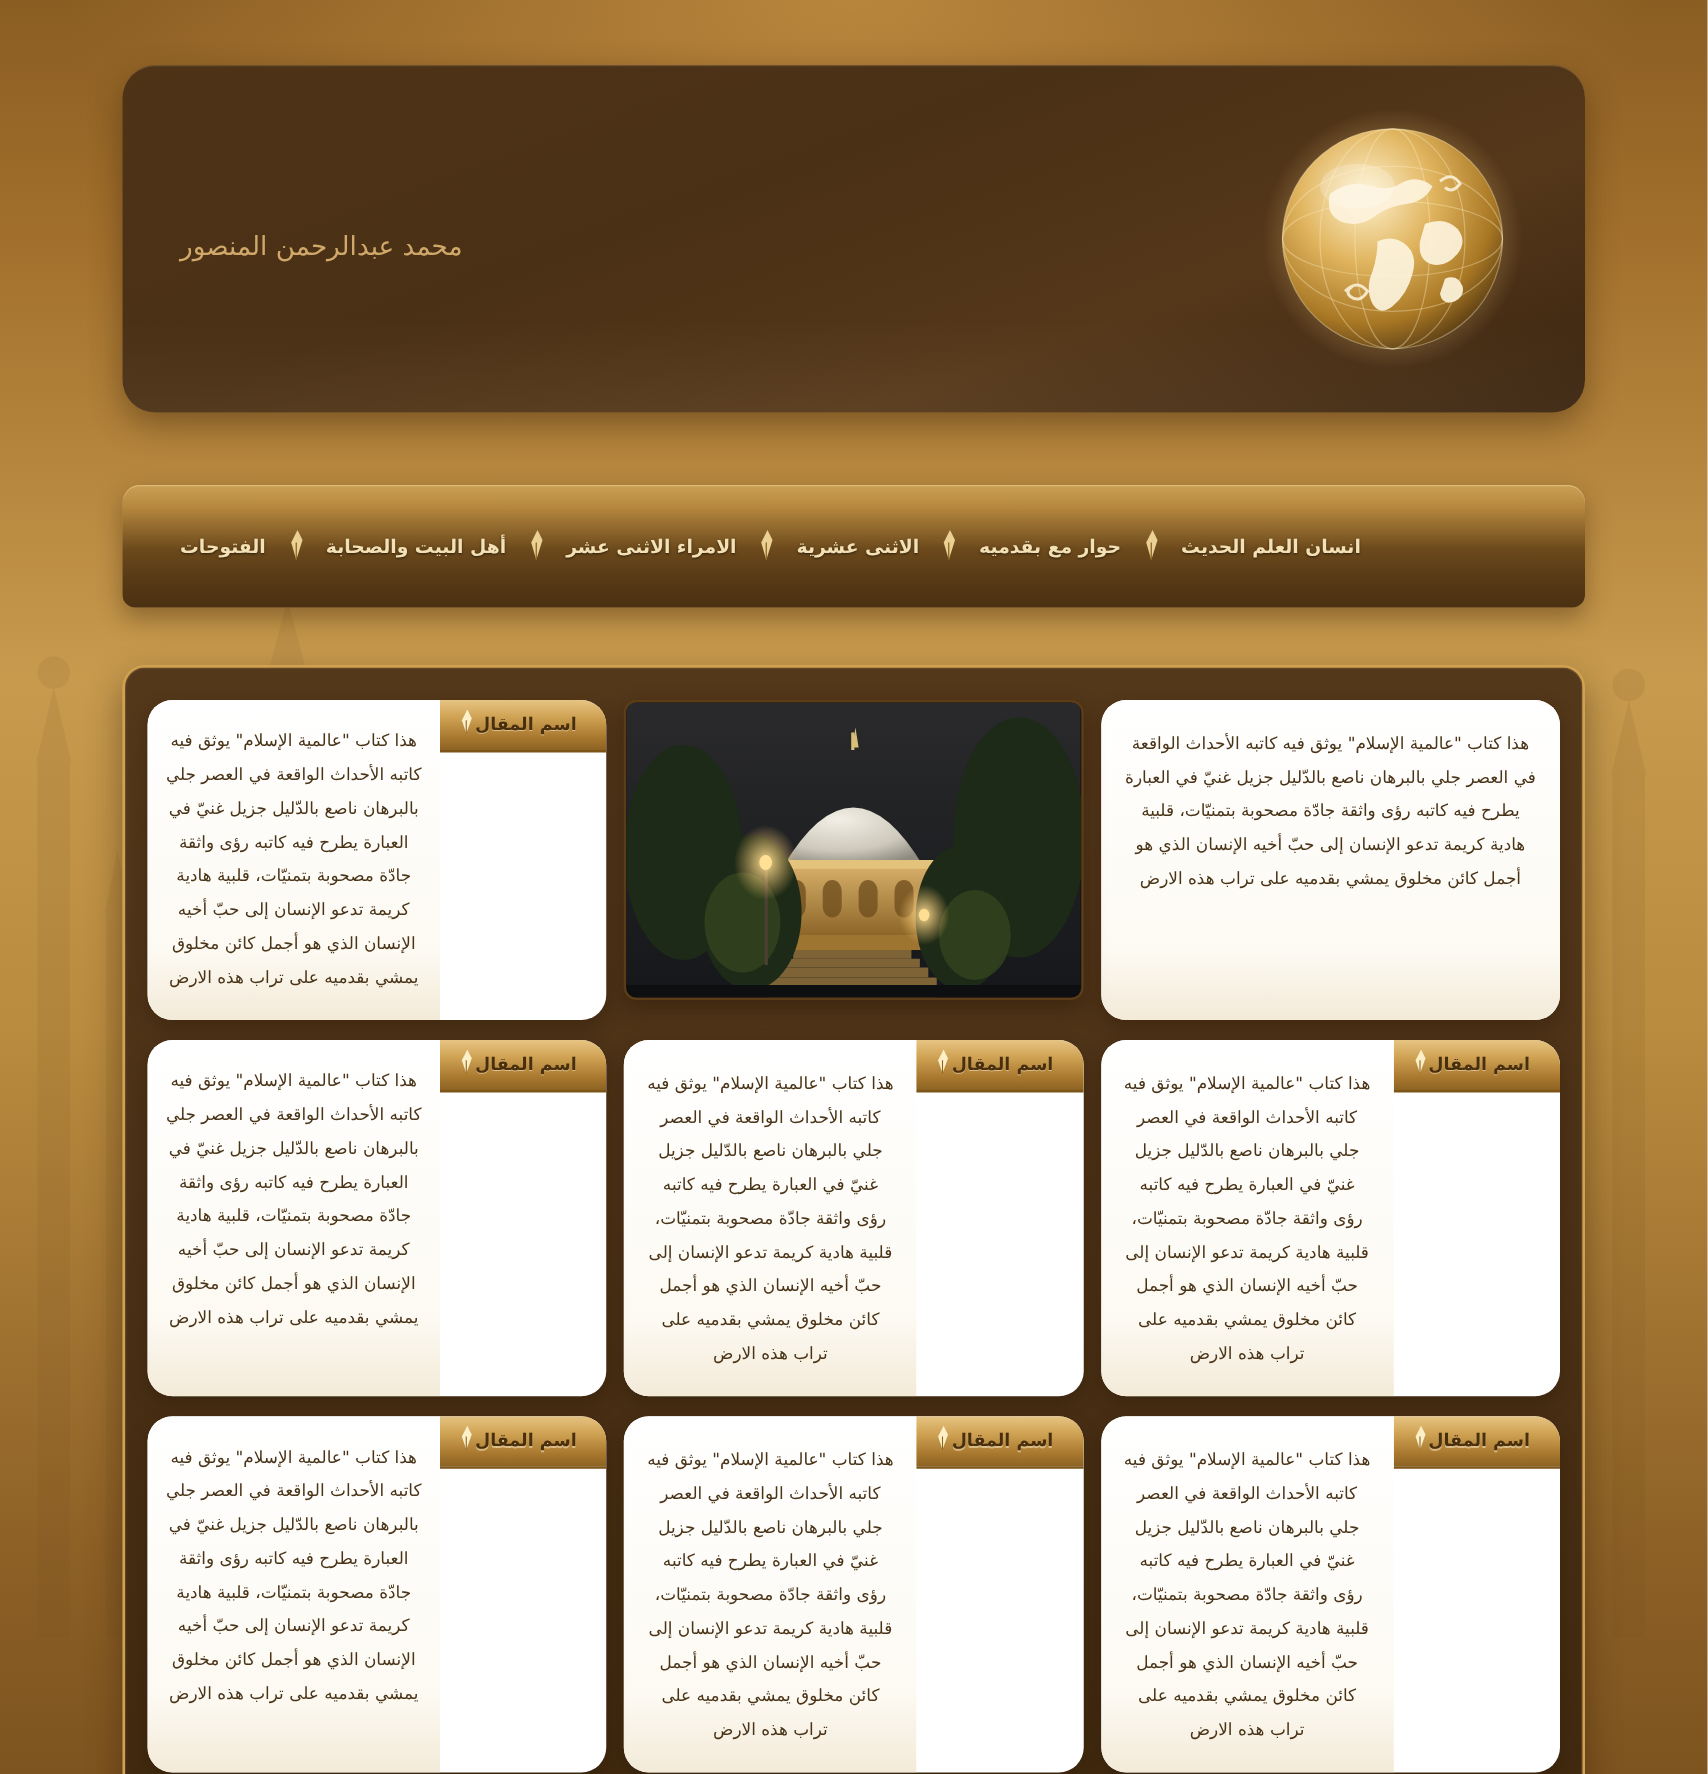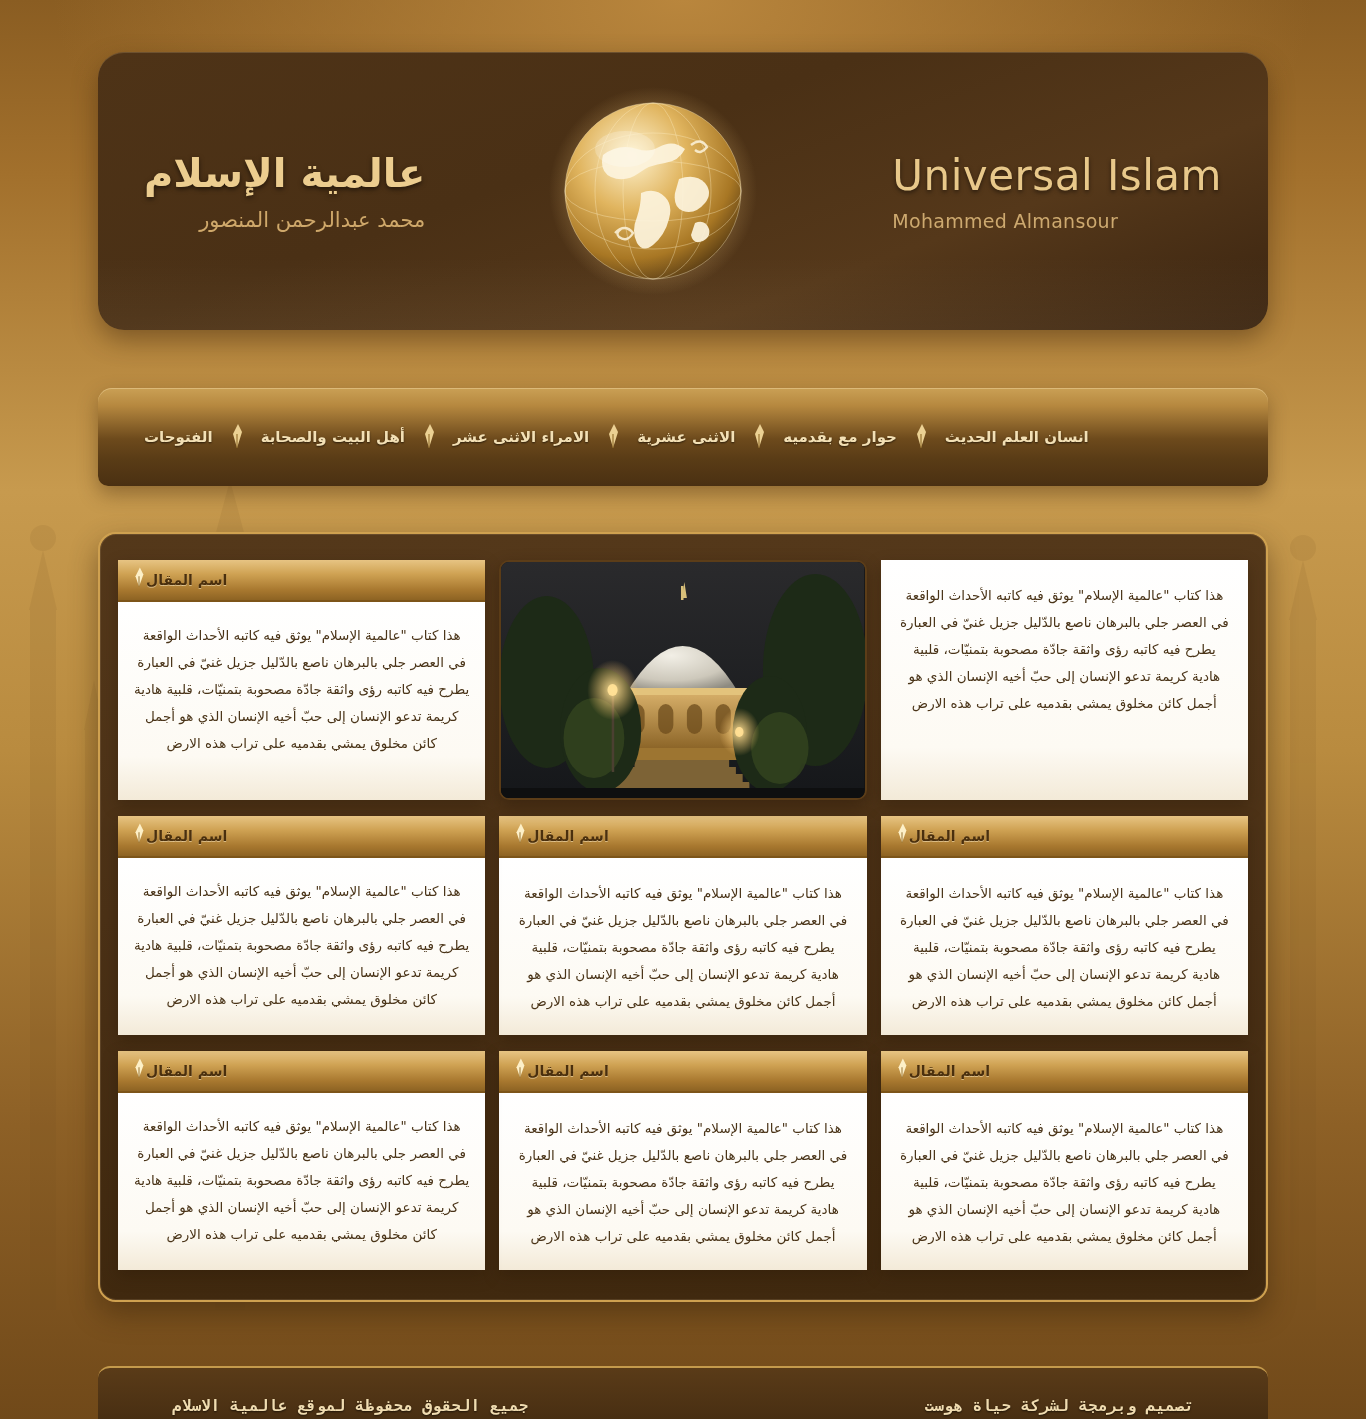--- a/index.html
+++ b/index.html
@@ -138,26 +138,26 @@
   }
   .grid {
     display: grid;
     grid-template-columns: 1fr 1fr 1fr;
     gap: 16px 14px;
     direction: rtl;
   }
 
   
   .card {
-    border-radius: 0;
+    border-radius: 20px;
     overflow: hidden;
     box-shadow: 0 6px 14px rgba(40,22,6,.35);
     background: #fff;
     display: flex;
-    flex-direction: column;
+    flex-direction: row;
   }
   .card-head {
     height: 42px;
     background: linear-gradient(180deg, #e7c483 0%, #cfa253 35%, #a8782f 75%, #8d6323 100%);
     display: flex;
     align-items: center;
     justify-content: flex-start;
     flex-direction: row-reverse;
     padding: 0 14px;
     box-sizing: border-box;
@@ -252,24 +252,20 @@
     <circle cx="1303" cy="118" r="13"></circle>
     <rect x="1240" y="310" width="18" height="570"></rect>
     <path d="M1249 260 l10 50 h-20 z"></path>
     <path d="M640 640 q86 -120 172 0 z"></path>
   </g>
 </svg>
 
 <div class="page">
 
   <div class="header-wrap">
-    <div class="brand-en">
-      <div class="brand-title">Universal Islam</div>
-      <div class="brand-sub">Mohammed Almansour</div>
-    </div>
 
     <div class="globe">
       <svg viewBox="0 0 216 216" width="216" height="216">
         <defs>
           <radialGradient id="gl" cx="38%" cy="30%" r="78%">
             <stop offset="0%" stop-color="#fff3cf"></stop>
             <stop offset="40%" stop-color="#e0b45e"></stop>
             <stop offset="75%" stop-color="#a87724"></stop>
             <stop offset="100%" stop-color="#4a3110"></stop>
           </radialGradient>
@@ -295,21 +291,20 @@
         </g>
         <g fill="none" stroke="#fdf4dd" stroke-width="2.4" opacity=".85">
           <path d="M70 150 q10 -10 18 0 q-6 10 -14 4 q-4 -4 2 -8"></path>
           <path d="M146 62 q10 -8 16 2 q-6 8 -12 3"></path>
         </g>
         <ellipse cx="80" cy="66" rx="30" ry="18" fill="rgba(255,255,255,.22)"></ellipse>
       </svg>
     </div>
 
     <div class="brand-ar">
-      <div class="brand-ar-title">عالمية الإسلام</div>
       <div class="brand-ar-sub">محمد عبدالرحمن المنصور</div>
     </div>
   </div>
 
   <div class="nav-bar">
     <div class="nav-item">الفتوحات</div>
     <span class="nav-sep">
       <svg viewBox="0 0 16 26" width="16" height="26">
           <path d="M9 0 L13 8 L8 24 L4 10 Z" fill="#f2d89a"></path>
           <path d="M8 24 L8 10" stroke="#8a6420" stroke-width="1"></path>

